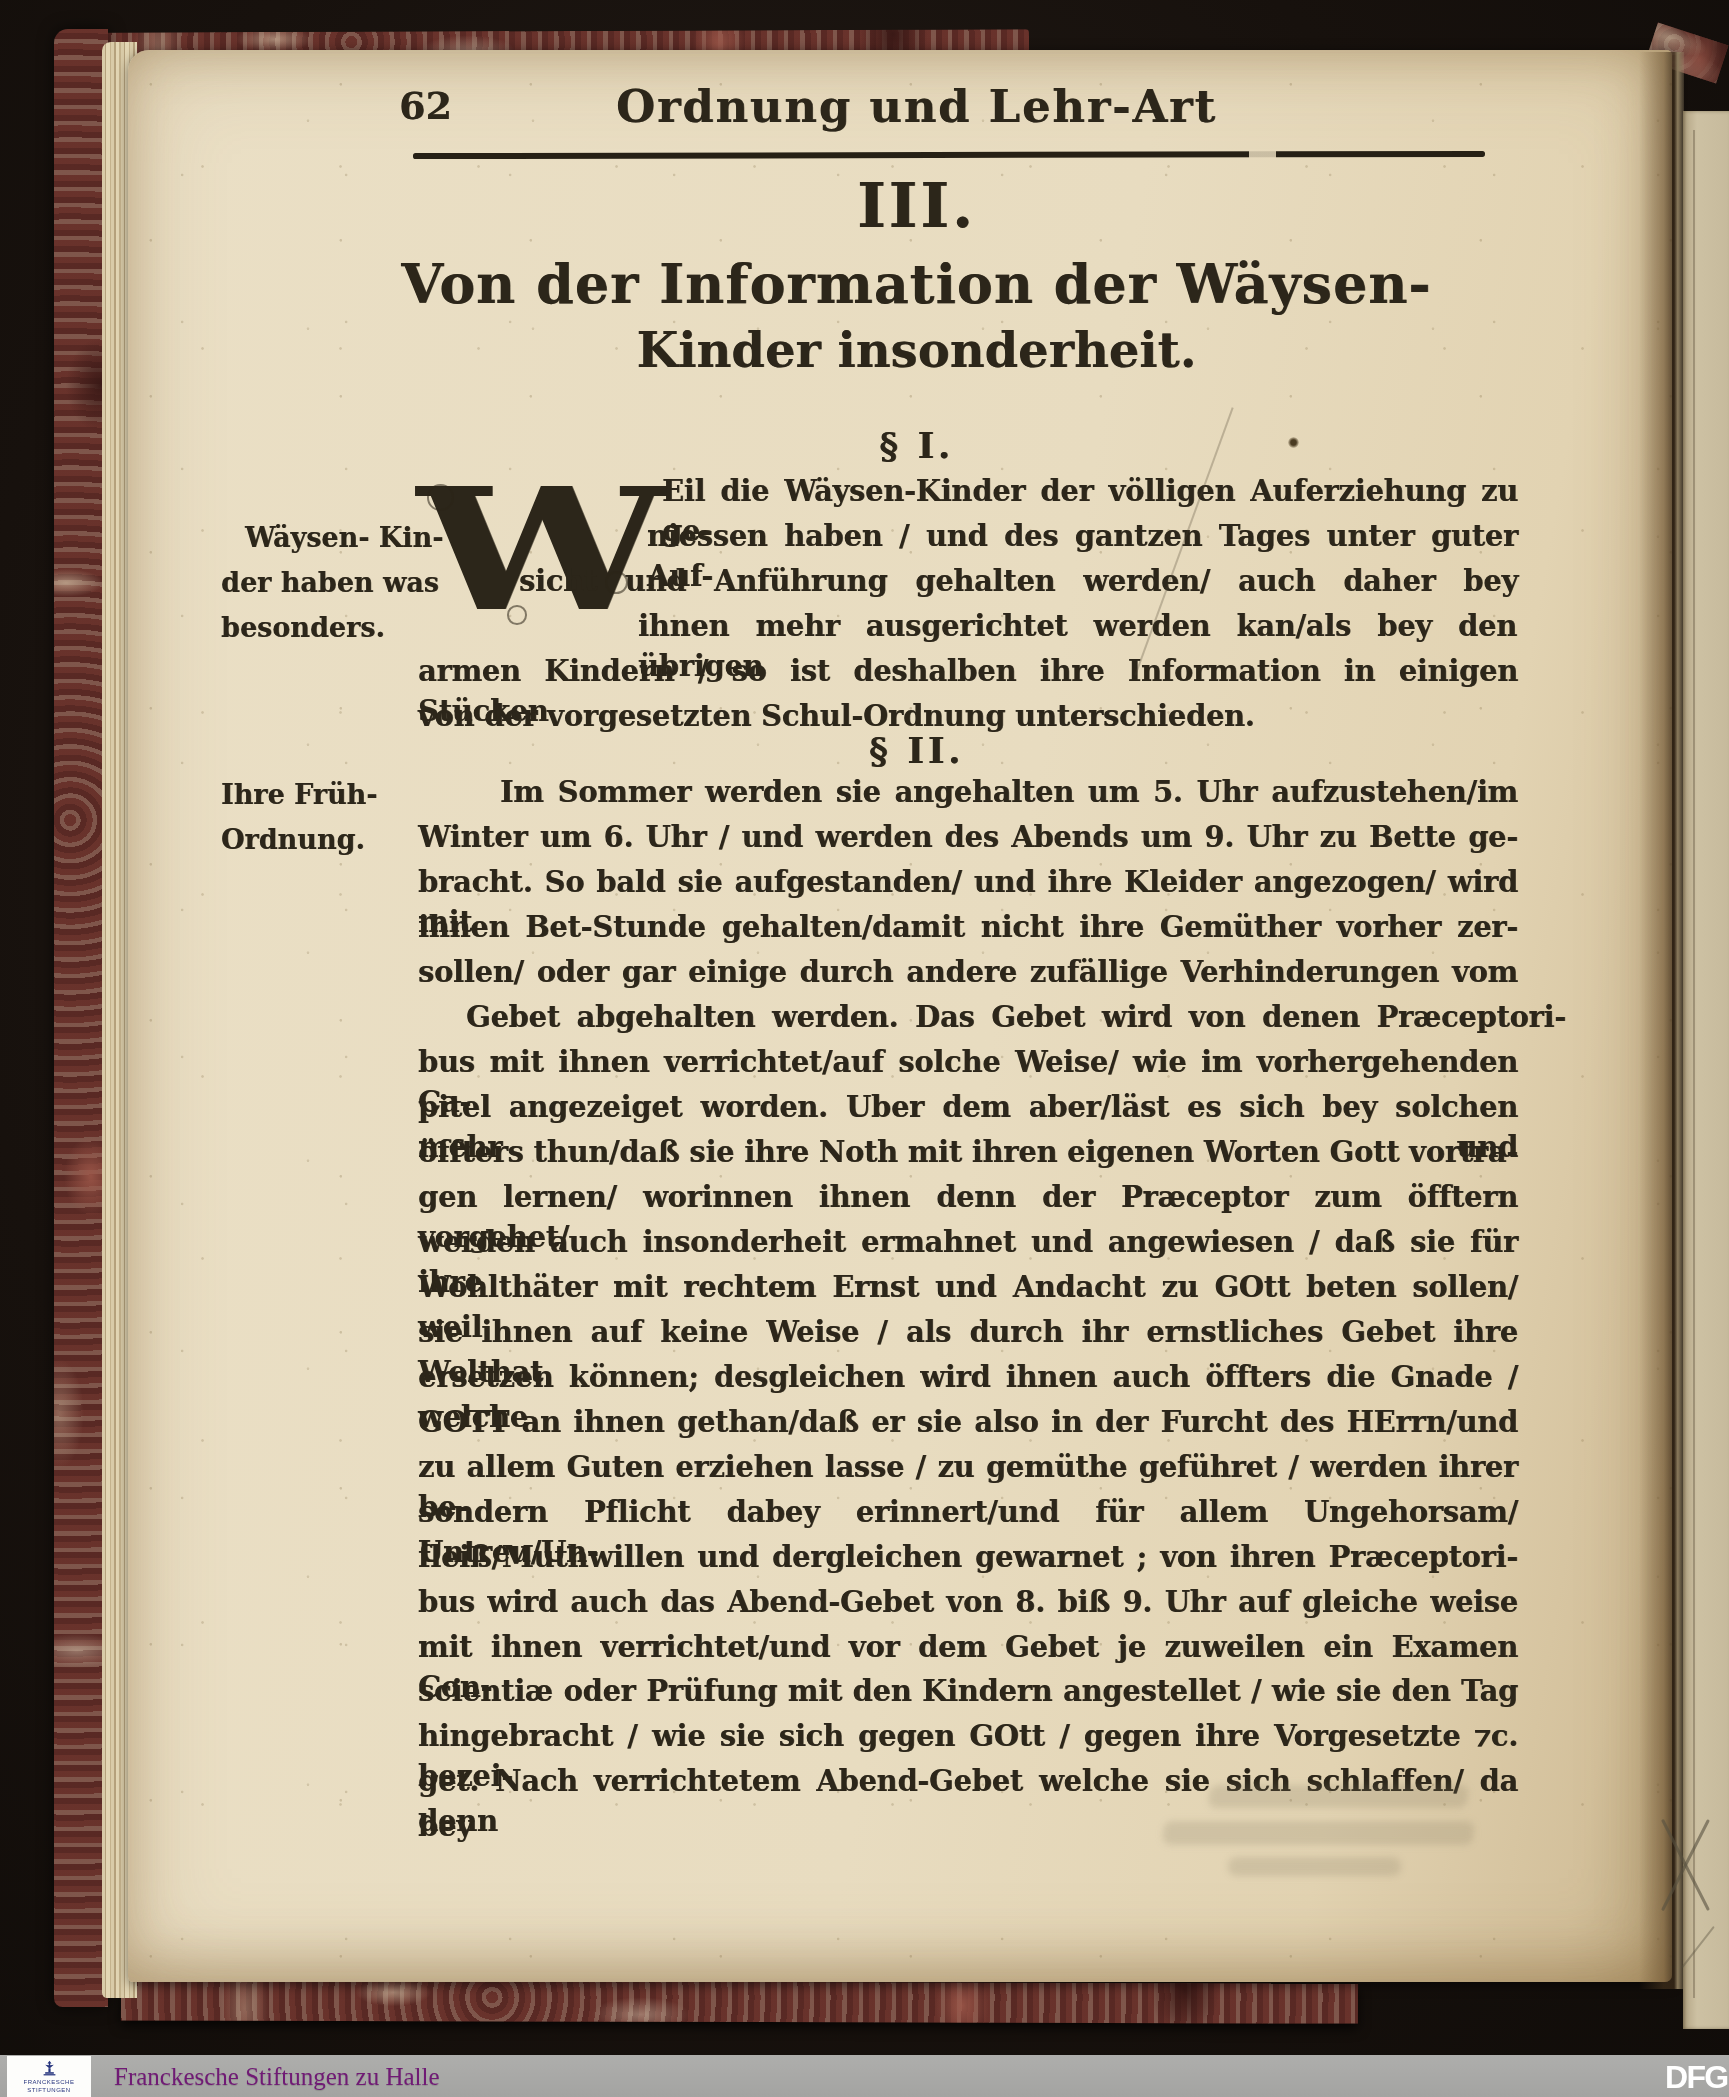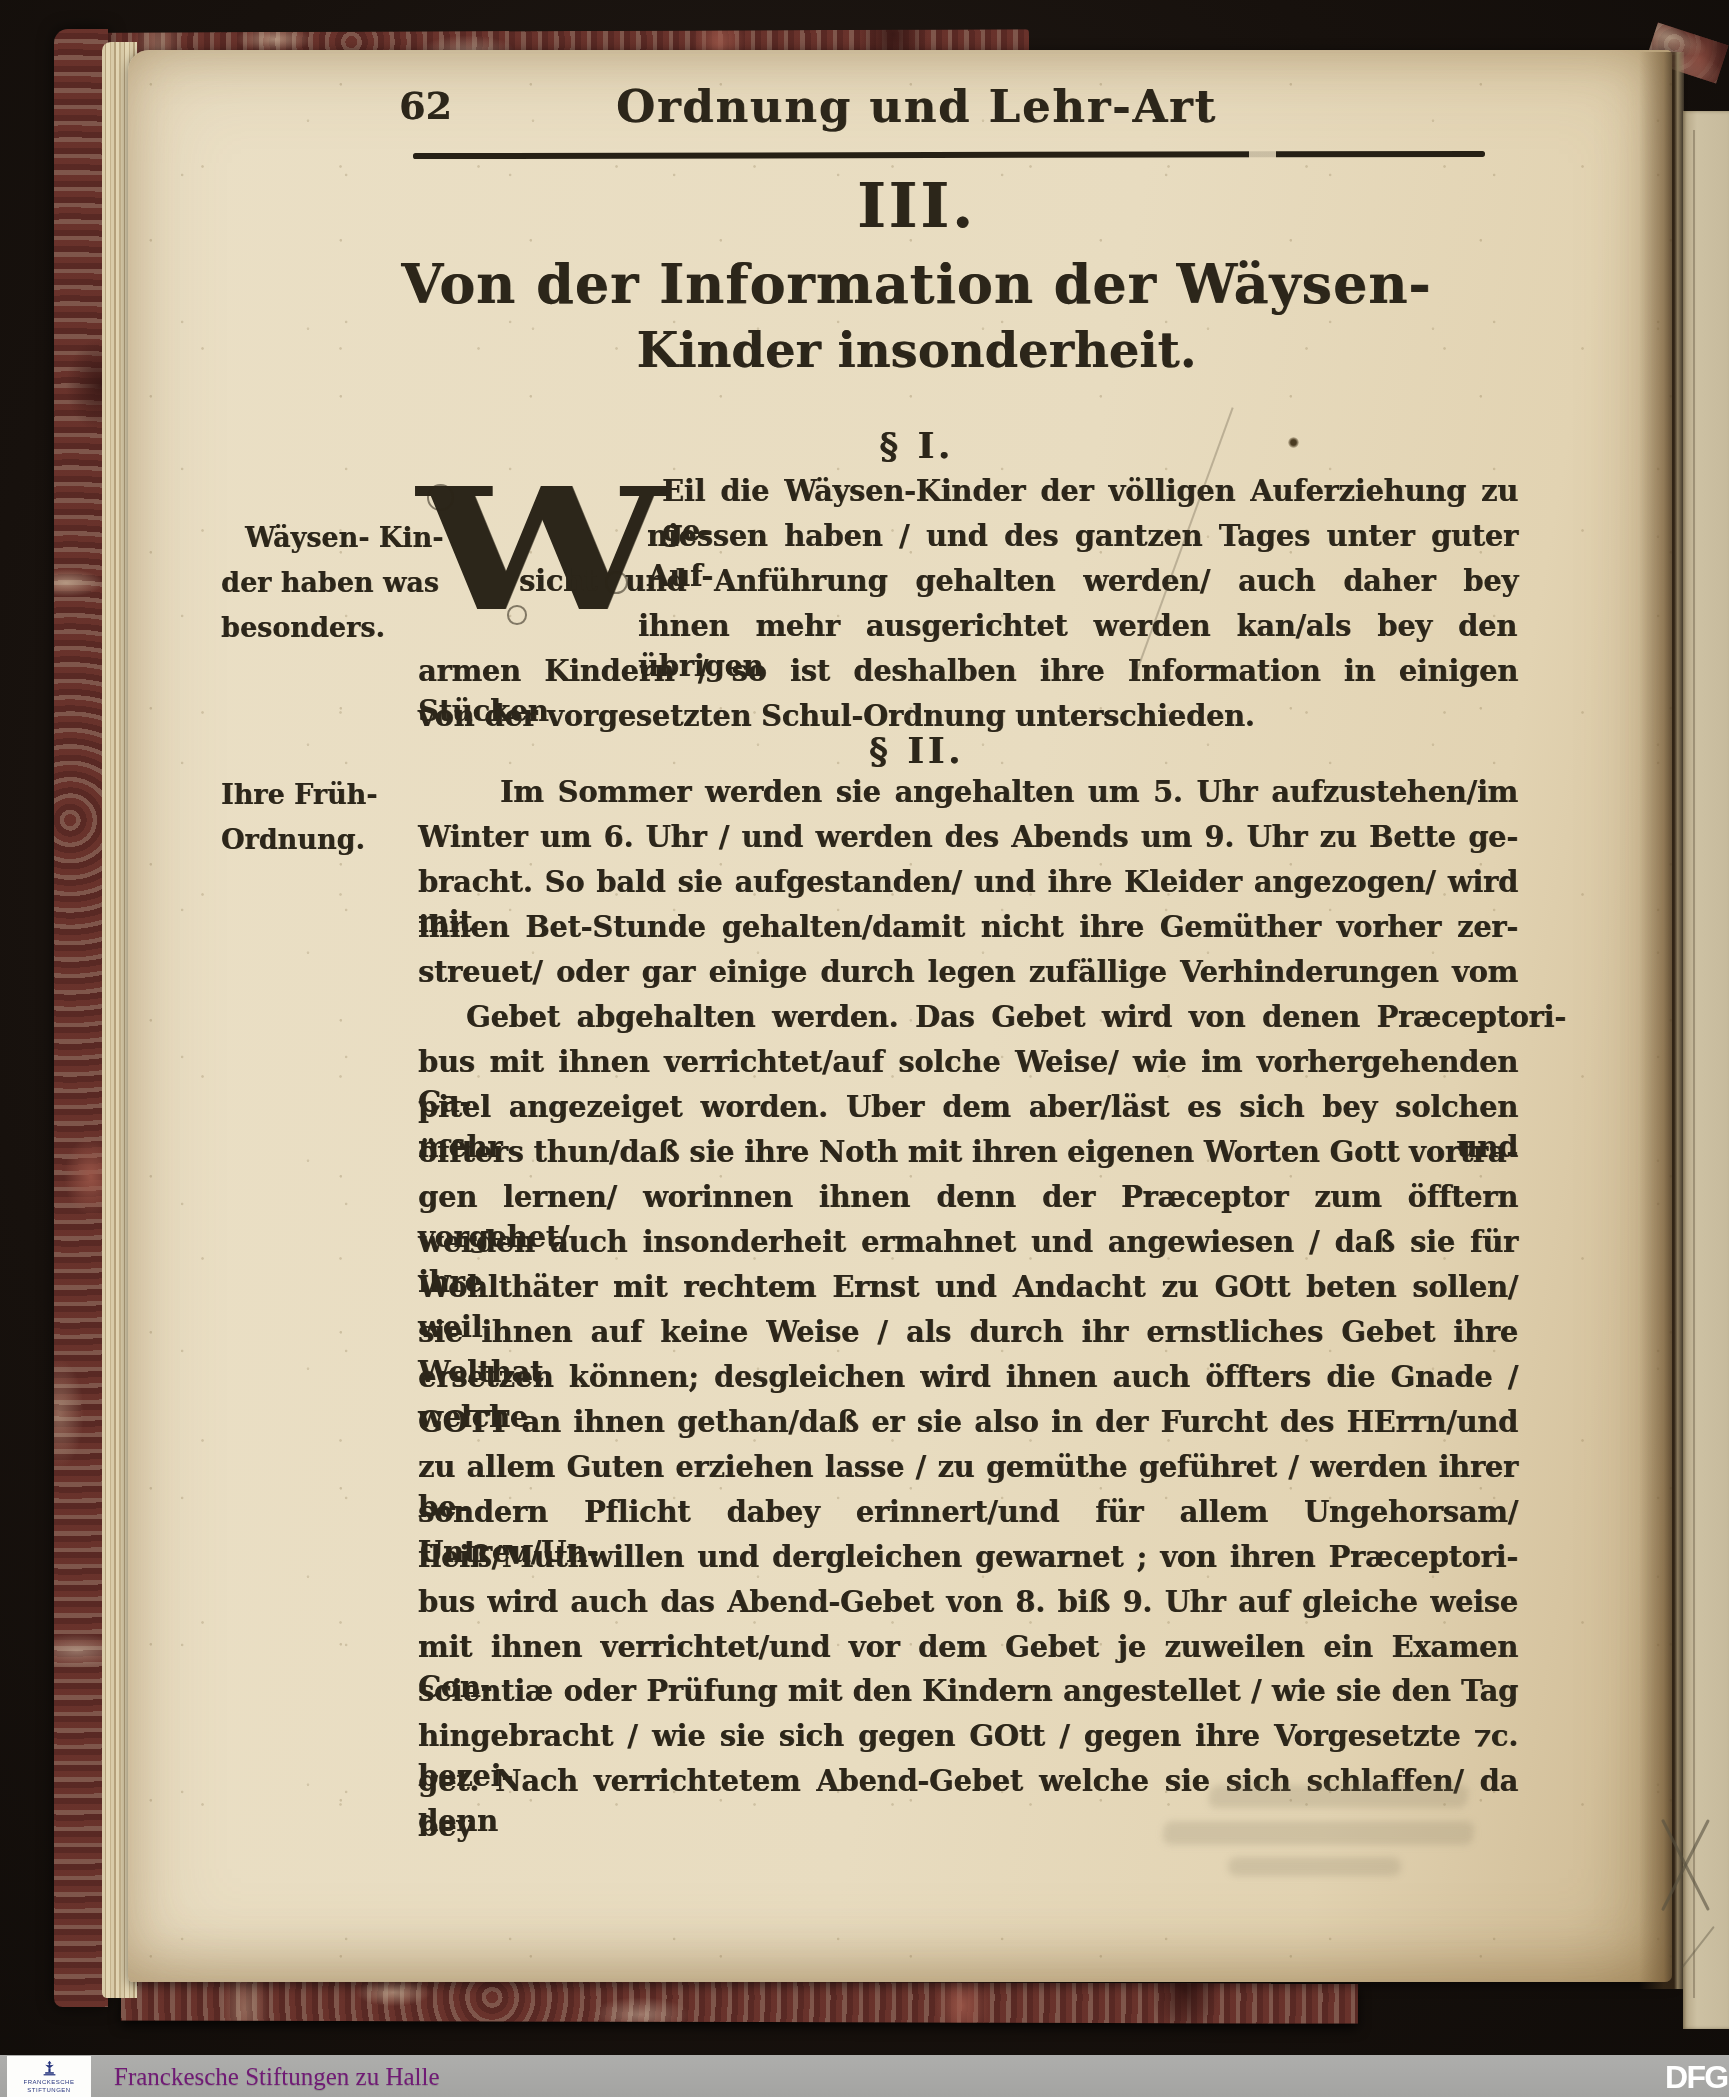--- a/index.html
+++ b/index.html
@@ -121,21 +121,21 @@
 
 <div class="abs ink center" style="left:363px;top:729px;width:1107px;font-size:36px;font-weight:bold;letter-spacing:3.5px;">§ II.</div>
 
 <div class="abs ink note" style="left:221px;top:772px;">Ihre Früh-</div>
 <div class="abs ink note" style="left:221px;top:817px;">Ordnung.</div>
 
 <div class="abs ink l j" style="left:418px;top:772px;width:1100px;text-indent:82px;">Im Sommer werden sie angehalten um 5. Uhr aufzustehen/im</div>
 <div class="abs ink l j" style="left:418px;top:817px;width:1100px;">Winter um 6. Uhr / und werden des Abends um 9. Uhr zu Bette ge-</div>
 <div class="abs ink l j" style="left:418px;top:862px;width:1100px;">bracht. So bald sie aufgestanden/ und ihre Kleider angezogen/ wird mit</div>
 <div class="abs ink l j" style="left:418px;top:907px;width:1100px;">ihnen Bet-Stunde gehalten/damit nicht ihre Gemüther vorher zer-</div>
-<div class="abs ink l j" style="left:418px;top:952px;width:1100px;">streuet/ oder gar einige durch legen zufällige Verhinderungen vom</div>
+<div class="abs ink l j" style="left:418px;top:952px;width:1100px;">sollen/ oder gar einige durch andere zufällige Verhinderungen vom</div>
 <div class="abs ink l j" style="left:418px;top:997px;width:1100px;margin-left:48px;">Gebet abgehalten werden.  Das Gebet wird von denen Præceptori-</div>
 <div class="abs ink l j" style="left:418px;top:1042px;width:1100px;">bus mit ihnen verrichtet/auf solche Weise/ wie im vorhergehenden Ca-</div>
 <div class="abs ink l j" style="left:418px;top:1087px;width:1100px;">pitel angezeiget worden. Uber dem aber/läst es sich bey solchen mehr und</div>
 <div class="abs ink l j" style="left:418px;top:1132px;width:1100px;">öffters thun/daß sie ihre Noth mit ihren eigenen Worten Gott vortra-</div>
 <div class="abs ink l j" style="left:418px;top:1177px;width:1100px;">gen lernen/ worinnen ihnen denn der Præceptor zum öfftern vorgehet/</div>
 <div class="abs ink l j" style="left:418px;top:1222px;width:1100px;">werden auch insonderheit ermahnet und angewiesen / daß sie für ihre</div>
 <div class="abs ink l j" style="left:418px;top:1267px;width:1100px;">Wohlthäter mit rechtem Ernst und Andacht zu GOtt beten sollen/ weil</div>
 <div class="abs ink l j" style="left:418px;top:1312px;width:1100px;">sie ihnen auf keine Weise / als durch ihr ernstliches Gebet ihre Wolthat</div>
 <div class="abs ink l j" style="left:418px;top:1357px;width:1100px;">ersetzen können; desgleichen wird ihnen auch öffters die Gnade / welche</div>
 <div class="abs ink l j" style="left:418px;top:1402px;width:1100px;">GOTT an ihnen gethan/daß er sie also in der Furcht des HErrn/und</div>

